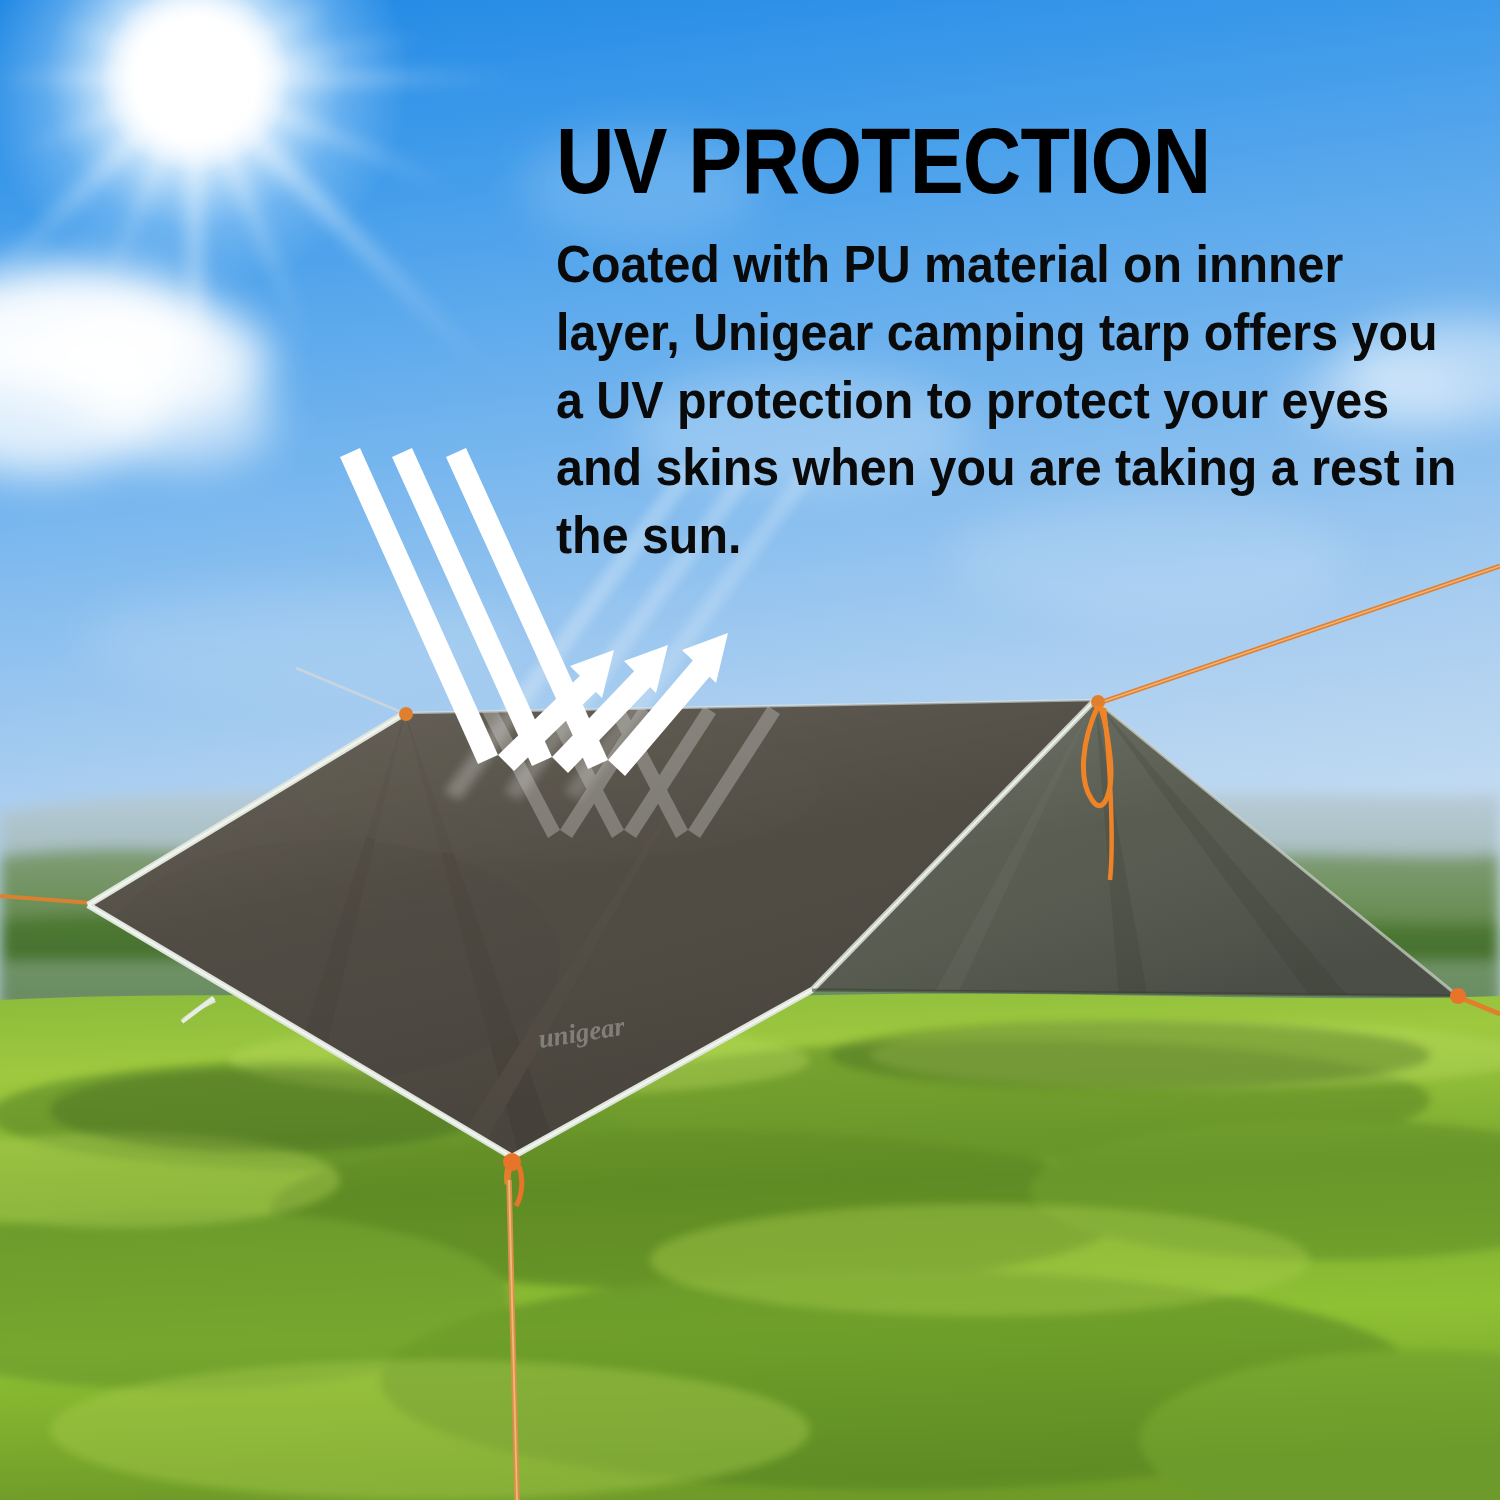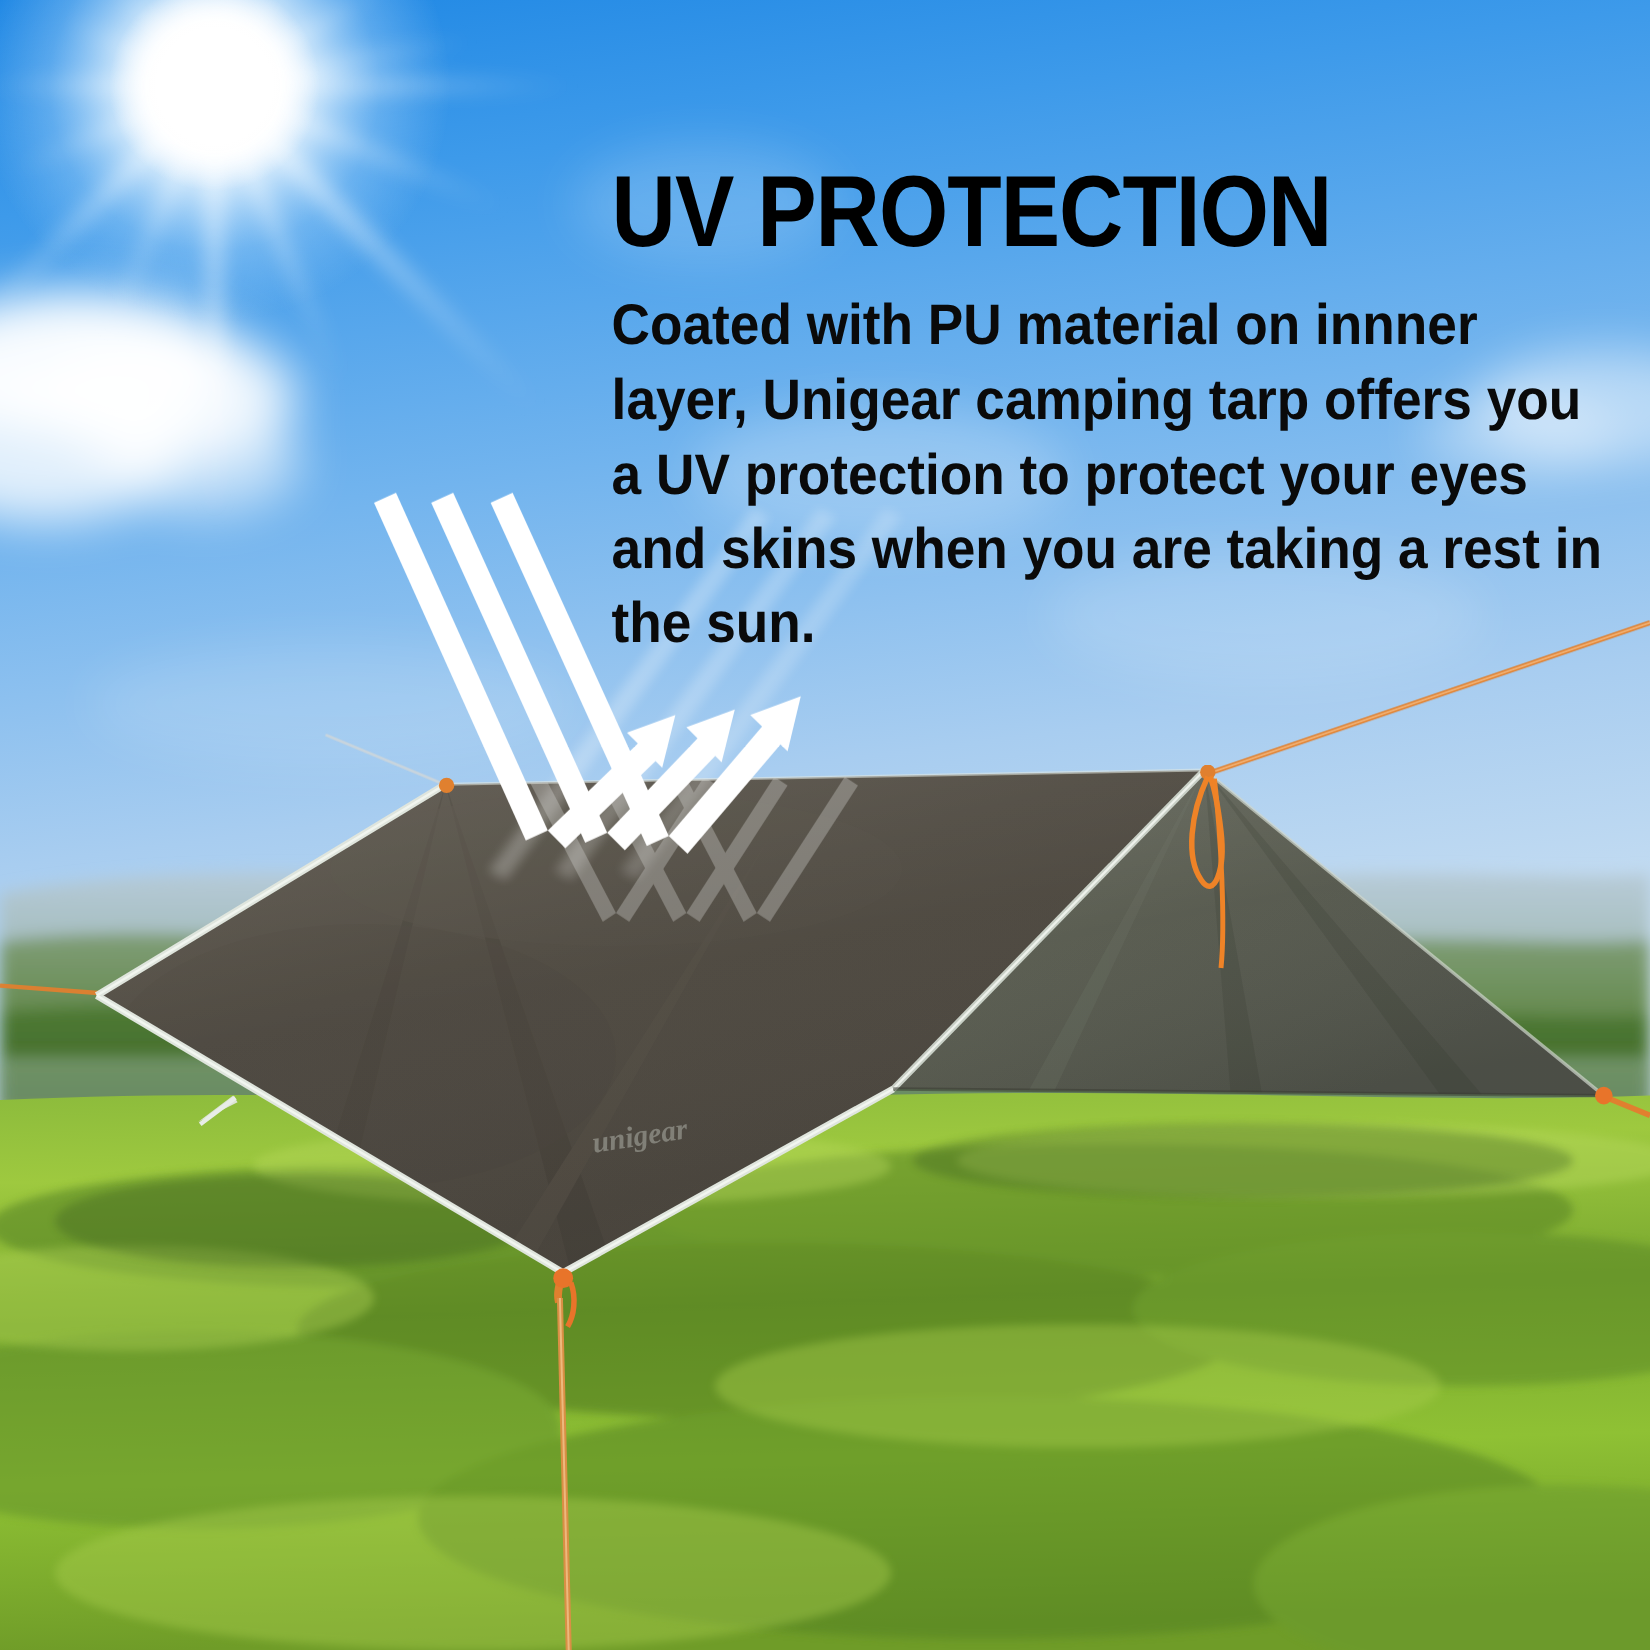--- a/index.html
+++ b/index.html
@@ -25,21 +25,20 @@
     height: 1500px;
   }
   
   .text-block {
     position: absolute;
     left: 556px;
     top: 118px;
     width: 920px;
     z-index: 40;
     pointer-events: none;
-    margin-top: 32px;
   }
   .headline {
     font-family: "Liberation Sans Narrow", "Liberation Sans", sans-serif;
     font-weight: bold;
     font-size: 92px;
     line-height: 0.95;
     letter-spacing: -1px;
     color: #000000;
     margin: 0 0 26px 0;
     transform: scaleX(0.88);

